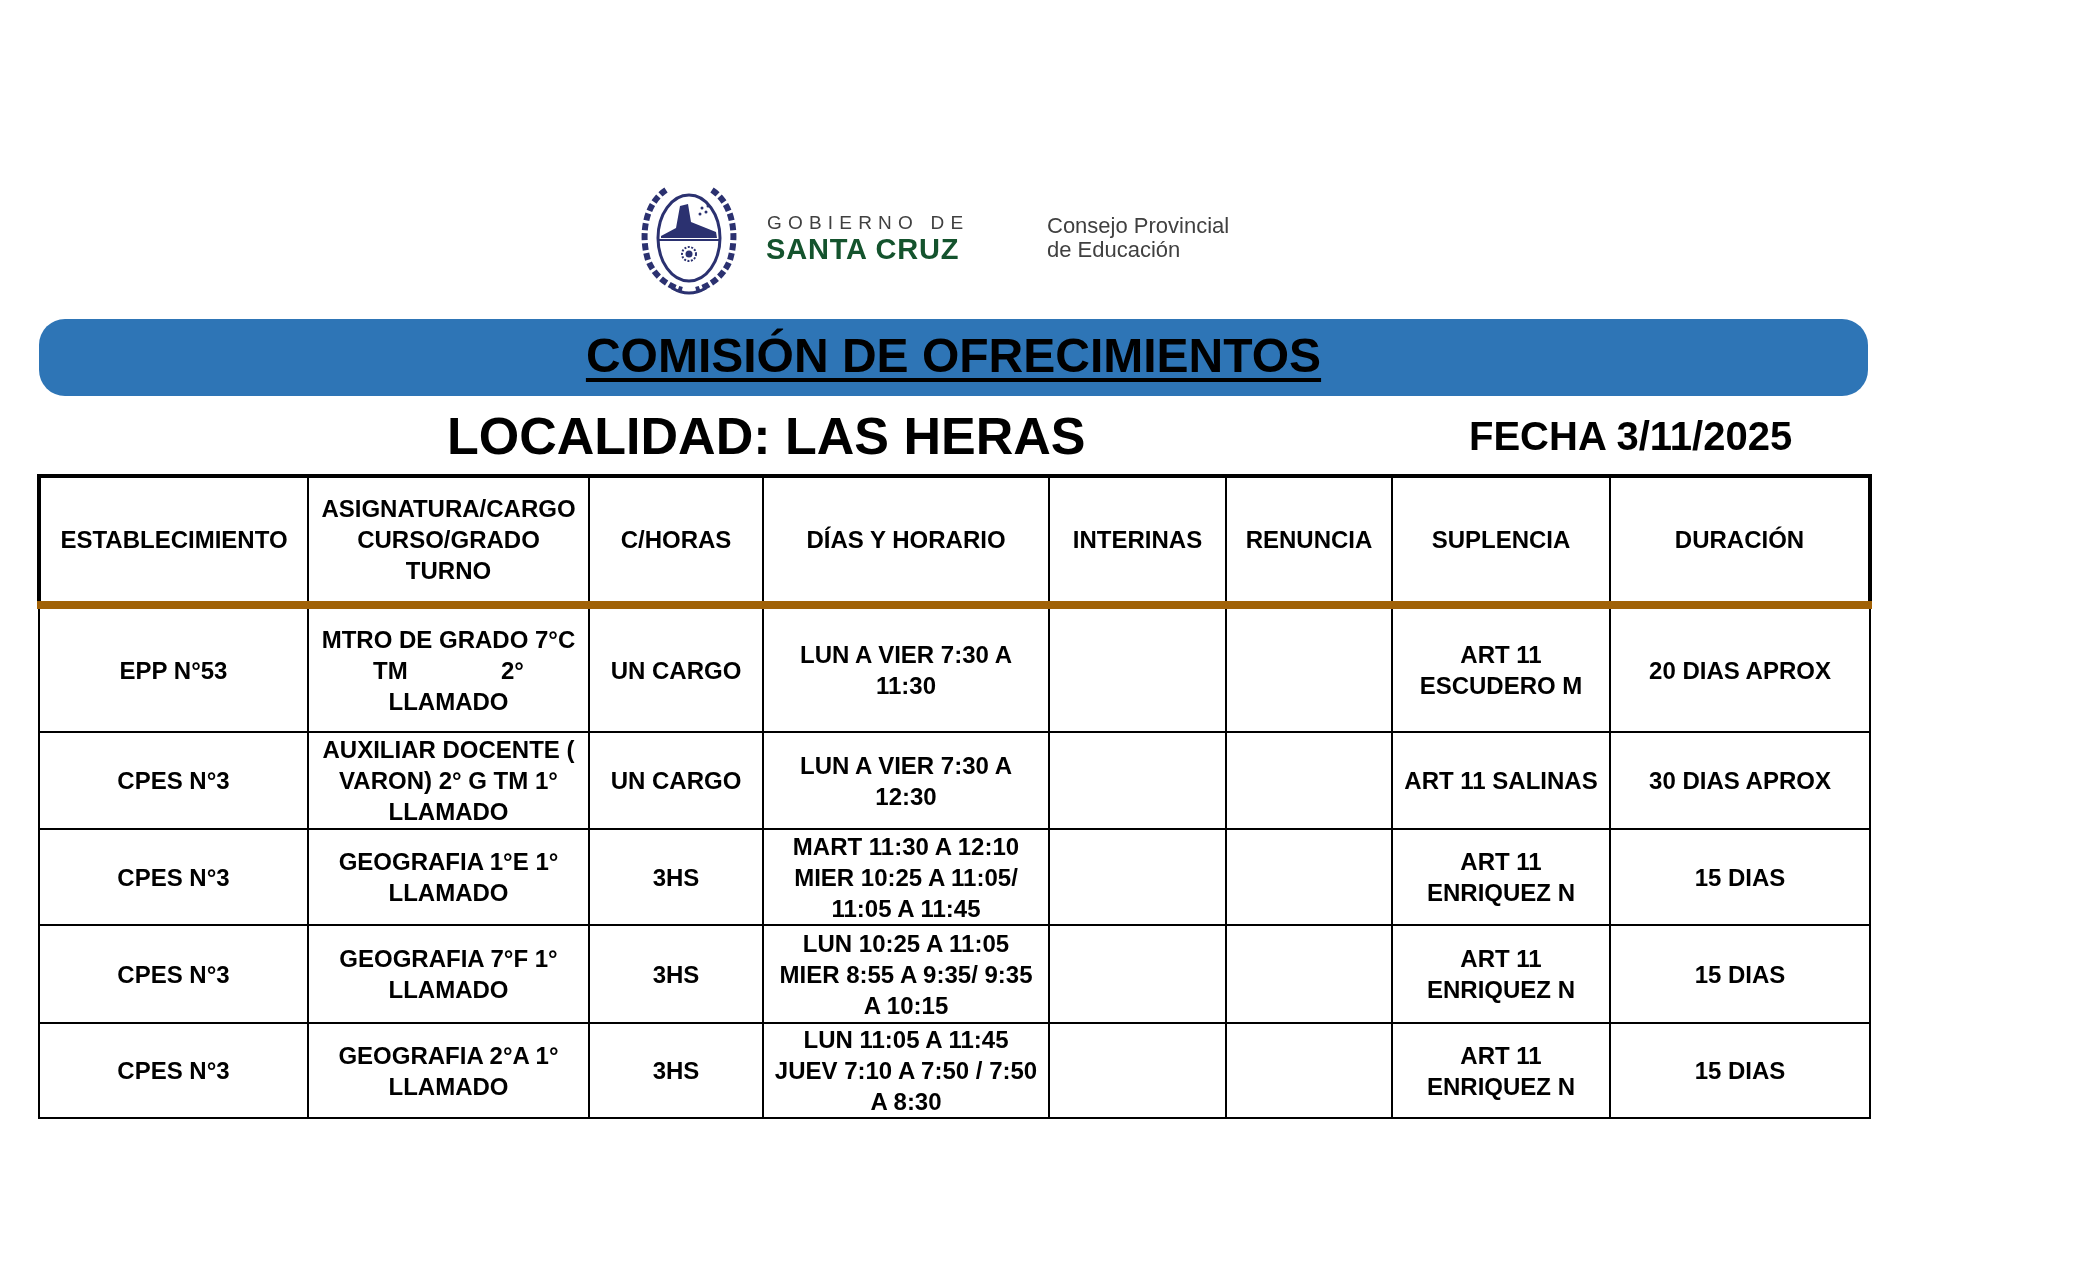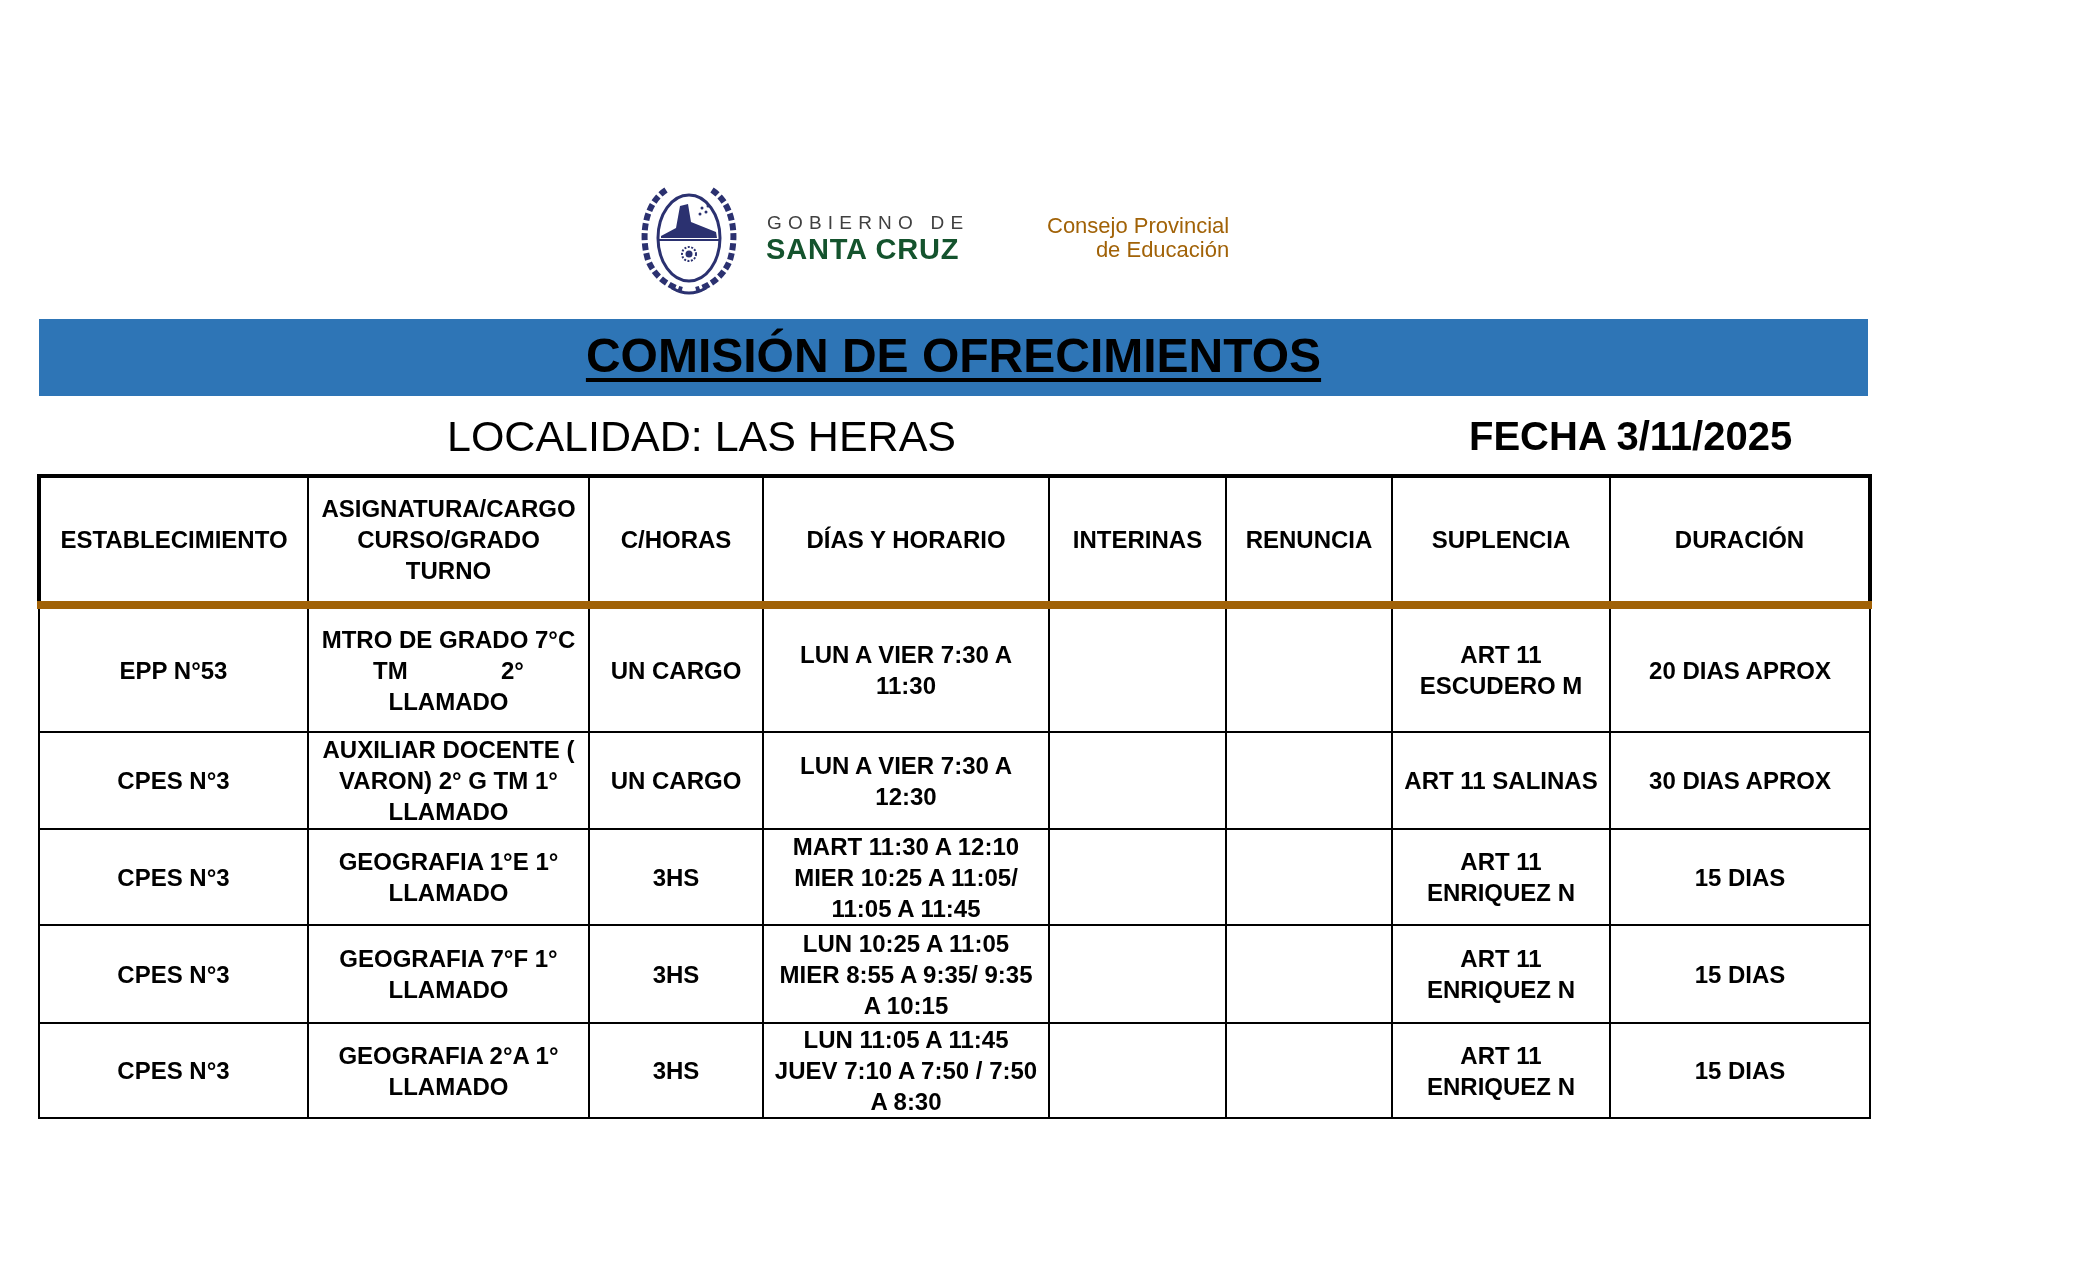--- a/index.html
+++ b/index.html
@@ -3,27 +3,27 @@
 <meta charset="utf-8">
 <style>
   html, body { margin: 0; padding: 0; background: #ffffff; }
   body { width: 2100px; height: 1275px; position: relative; overflow: hidden;
          font-family: "Liberation Sans", "DejaVu Sans", sans-serif; color: #000; }
   .abs { position: absolute; }
   
   #emblem { left: 636px; top: 178px; width: 106px; height: 120px; }
   .gob1 { left: 767px; top: 212px; font-size: 19px; letter-spacing: 6.2px; color: #404040; font-weight: 400; white-space: nowrap; }
   .gob2 { left: 766px; top: 233px; font-size: 29px; font-weight: 700; color: #14532d; letter-spacing: 0.8px; white-space: nowrap; }
-  .cpe { left: 1047px; top: 214px; font-size: 22px; line-height: 24px; color: #a16207; white-space: nowrap; text-align: right; }
+  .cpe { left: 1047px; top: 214px; font-size: 22px; line-height: 24px; color: #404040; white-space: nowrap; }
   
-  #banner { left: 39px; top: 319px; width: 1829px; height: 77px; background: #2e75b6; }
+  #banner { left: 39px; top: 319px; width: 1829px; height: 77px; background: #2e75b6; border-radius: 26px; }
   #banner-title { position: absolute; left: 0; right: 0; top: 9px; text-align: center;
                   font-size: 48px; font-weight: 700; line-height: 56px; color: #000;
                   text-decoration: underline; text-decoration-thickness: 4px; text-underline-offset: 6px; }
-  #localidad { left: 447px; top: 408px; font-size: 43px; font-weight: 400; line-height: 56px; white-space: nowrap; }
+  #localidad { left: 447px; top: 408px; font-size: 52px; font-weight: 700; line-height: 56px; white-space: nowrap; }
   #fecha { left: 1469px; top: 408px; font-size: 40px; font-weight: 700; line-height: 56px; white-space: nowrap; }
   
   #table { left: 37px; top: 474px; width: 1831px; border-collapse: collapse; table-layout: fixed; }
   #table td, #table th { border: 2px solid #000; text-align: center; vertical-align: middle;
       font-size: 24px; font-weight: 700; line-height: 31px; padding: 0 4px; overflow: hidden; }
   #table thead tr { height: 129px; }
   #table thead th { border-top: 4px solid #000; border-bottom: 8px solid #a16207; }
   #table thead th:first-child { border-left: 4px solid #000; text-align: center; }
   #table thead th:last-child { border-right: 4px solid #000; }
   .pre { white-space: pre-line; }

